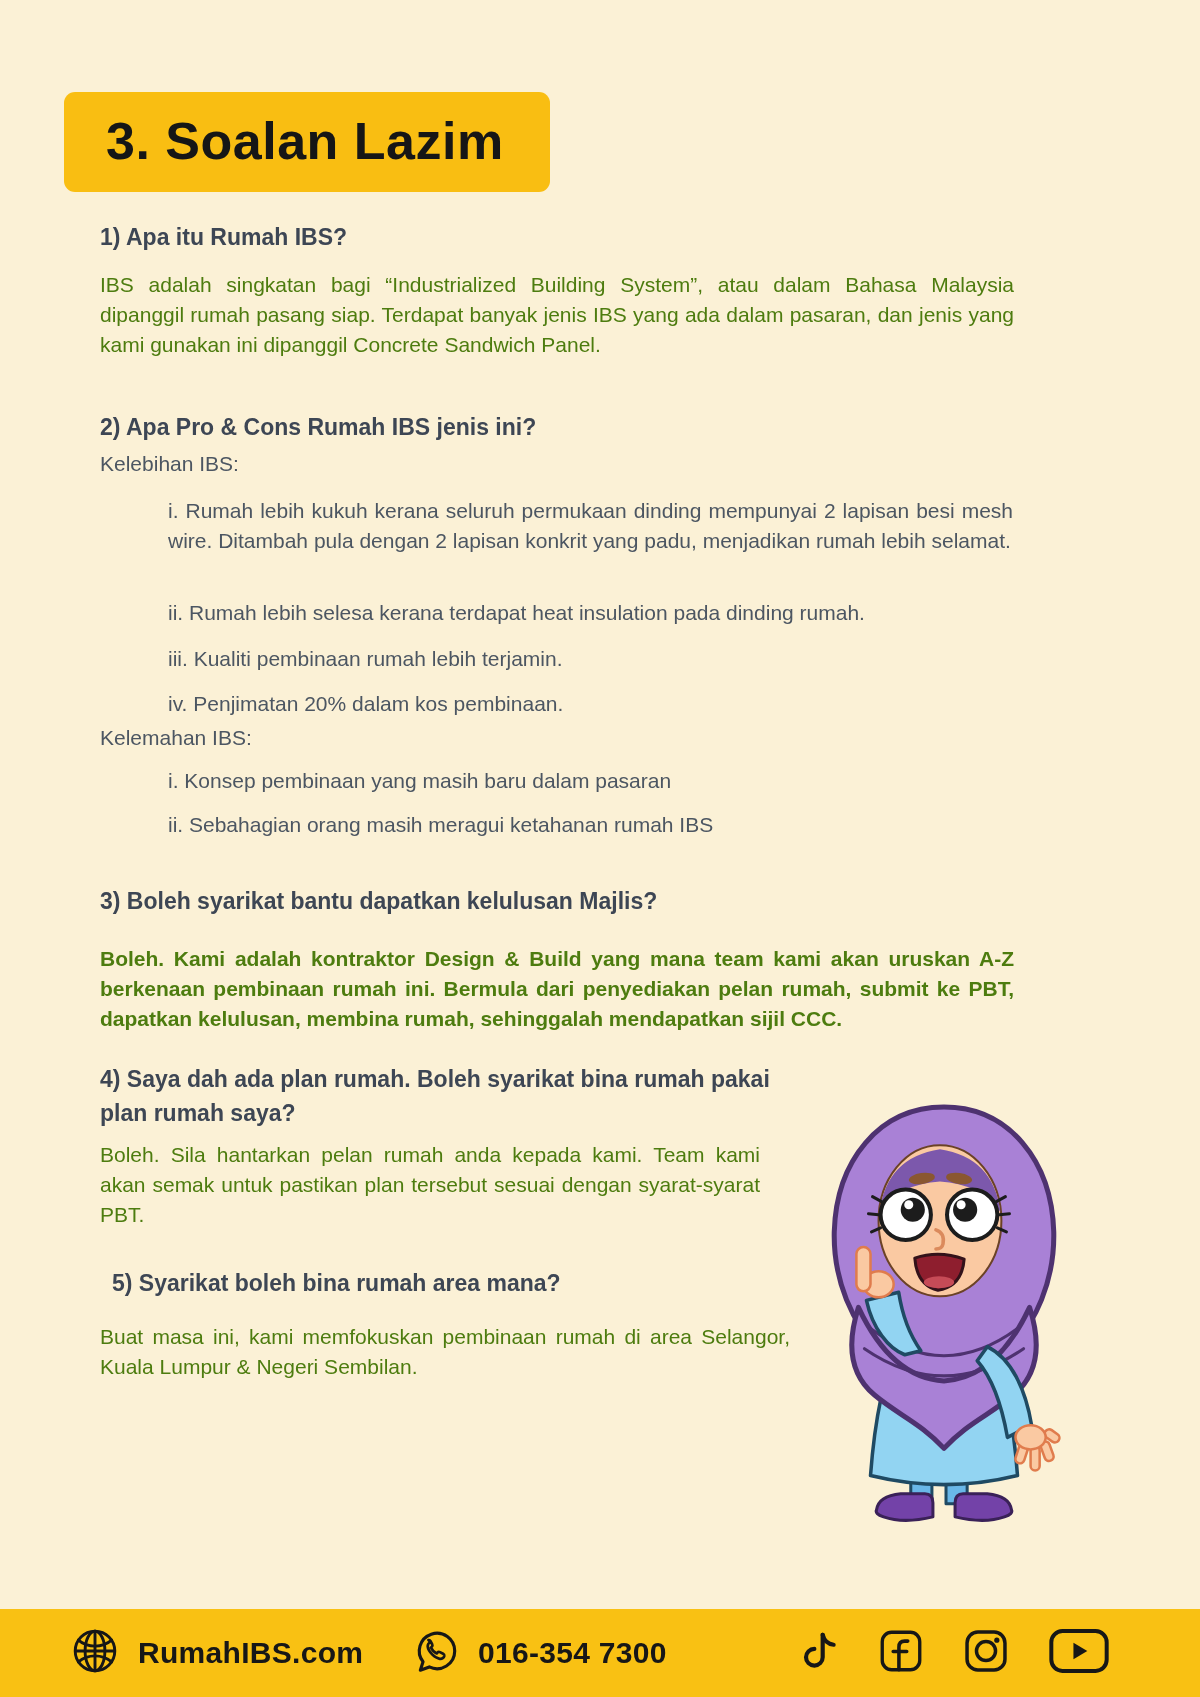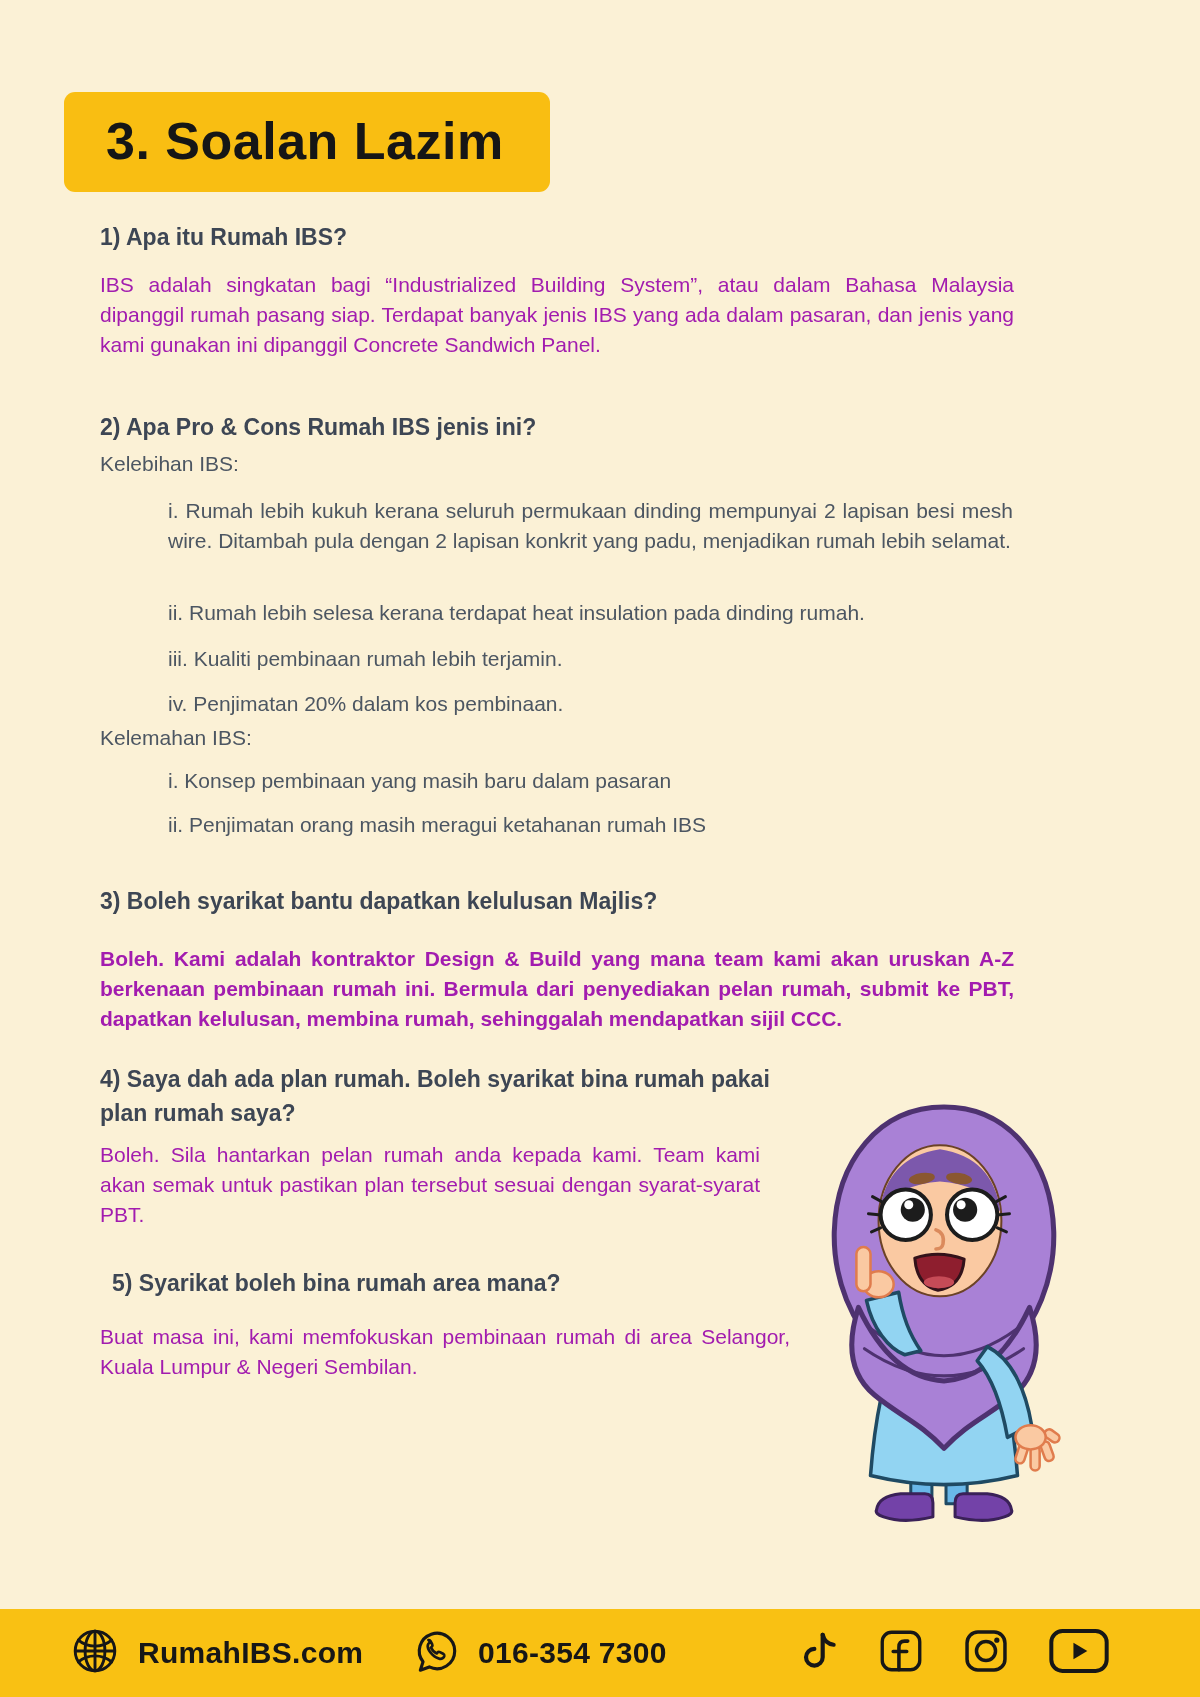--- a/index.html
+++ b/index.html
@@ -15,21 +15,21 @@
     background:#F9BE12; border-radius:11px;
     padding:19px 46px 21px 42px;
     font-size:52px; font-weight:800; color:#161616; letter-spacing:.5px;
   }
   .q{
     position:absolute; left:100px;
     font-size:23px; font-weight:600; color:#3D4654; line-height:34px;
   }
   .a{
     position:absolute; left:100px;
-    font-size:21px; font-weight:400; color:#a21caf; line-height:30px;
+    font-size:21px; font-weight:400; color:#4d7c0f; line-height:30px;
     text-align:justify;
   }
   .label{
     position:absolute; left:100px;
     font-size:21px; color:#4C5662;
   }
   .li{
     position:absolute; left:168px; width:845px;
     font-size:21px; color:#4C5662; line-height:30px; text-align:justify;
   }
@@ -56,21 +56,21 @@
   <div class="a" style="top:270px; width:914px;">IBS adalah singkatan bagi “Industrialized Building System”, atau dalam Bahasa Malaysia dipanggil rumah pasang siap. Terdapat banyak jenis IBS yang ada dalam pasaran, dan jenis yang kami gunakan ini dipanggil Concrete Sandwich Panel.</div>
 
   <div class="q" style="top:410px;">2) Apa Pro &amp; Cons Rumah IBS jenis ini?</div>
   <div class="label" style="top:452px;text-align:center;">Kelebihan IBS:</div>
   <div class="li" style="top:496px;">i. Rumah lebih kukuh kerana seluruh permukaan dinding mempunyai 2 lapisan besi mesh wire. Ditambah pula dengan 2 lapisan konkrit yang padu, menjadikan rumah lebih selamat.</div>
   <div class="li" style="top:598px;">ii. Rumah lebih selesa kerana terdapat heat insulation pada dinding rumah.</div>
   <div class="li" style="top:644px;">iii. Kualiti pembinaan rumah lebih terjamin.</div>
   <div class="li" style="top:689px;">iv. Penjimatan 20% dalam kos pembinaan.</div>
   <div class="label" style="top:726px;">Kelemahan IBS:</div>
   <div class="li" style="top:766px;">i. Konsep pembinaan yang masih baru dalam pasaran</div>
-  <div class="li" style="top:810px;">ii. Penjimatan orang masih meragui ketahanan rumah IBS</div>
+  <div class="li" style="top:810px;">ii. Sebahagian orang masih meragui ketahanan rumah IBS</div>
 
   <div class="q" style="top:884px;">3) Boleh syarikat bantu dapatkan kelulusan Majlis?</div>
   <div class="a" style="top:944px; width:914px;font-weight:bold;">Boleh. Kami adalah kontraktor Design &amp; Build yang mana team kami akan uruskan A-Z berkenaan pembinaan rumah ini. Bermula dari penyediakan pelan rumah, submit ke PBT, dapatkan kelulusan, membina rumah, sehinggalah mendapatkan sijil CCC.</div>
 
   <div class="q" style="top:1062px; width:700px;">4) Saya dah ada plan rumah. Boleh syarikat bina rumah pakai plan rumah saya?</div>
   <div class="a" style="top:1140px; width:660px;">Boleh. Sila hantarkan pelan rumah anda kepada kami. Team kami akan semak untuk pastikan plan tersebut sesuai dengan syarat-syarat PBT.</div>
 
   <div class="q" style="top:1266px;margin-left:12px;">5) Syarikat boleh bina rumah area mana?</div>
   <div class="a" style="top:1322px; width:690px;">Buat masa ini, kami memfokuskan pembinaan rumah di area Selangor, Kuala Lumpur &amp; Negeri Sembilan.</div>
 

